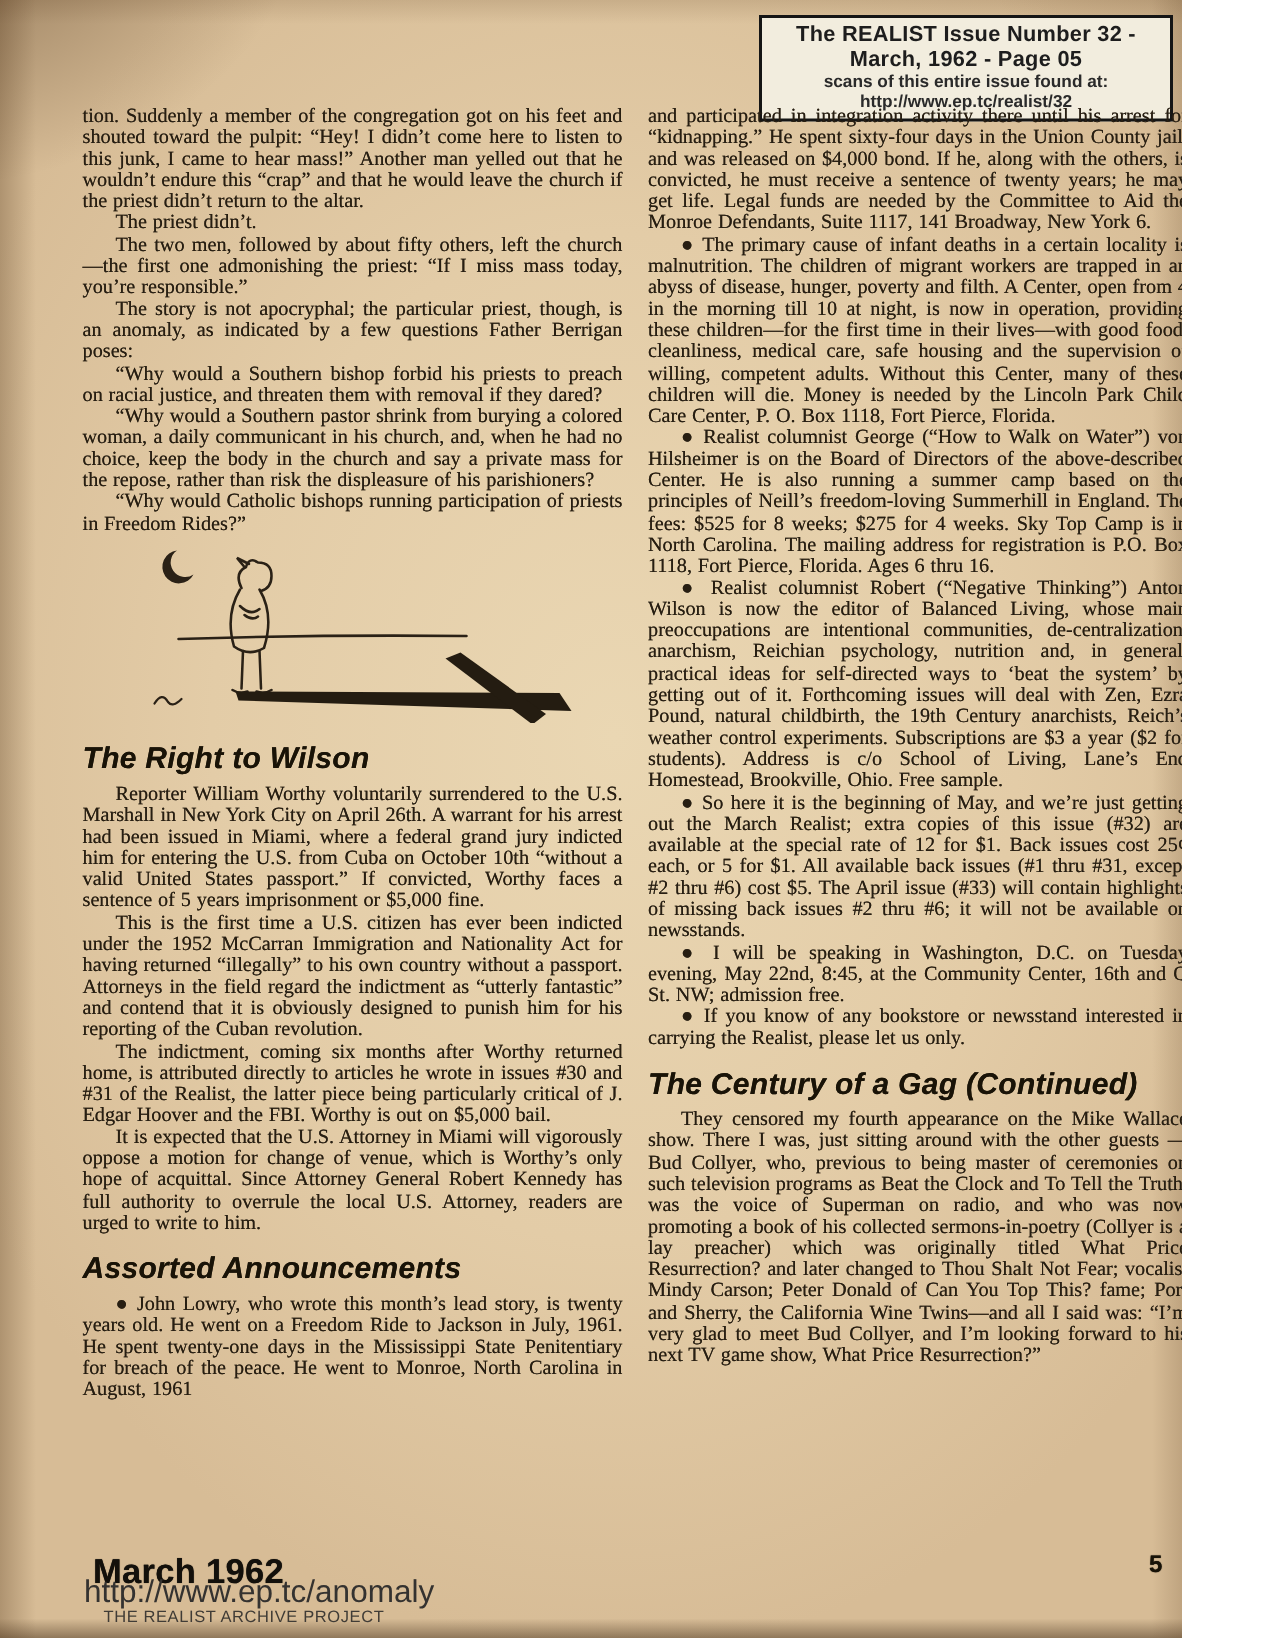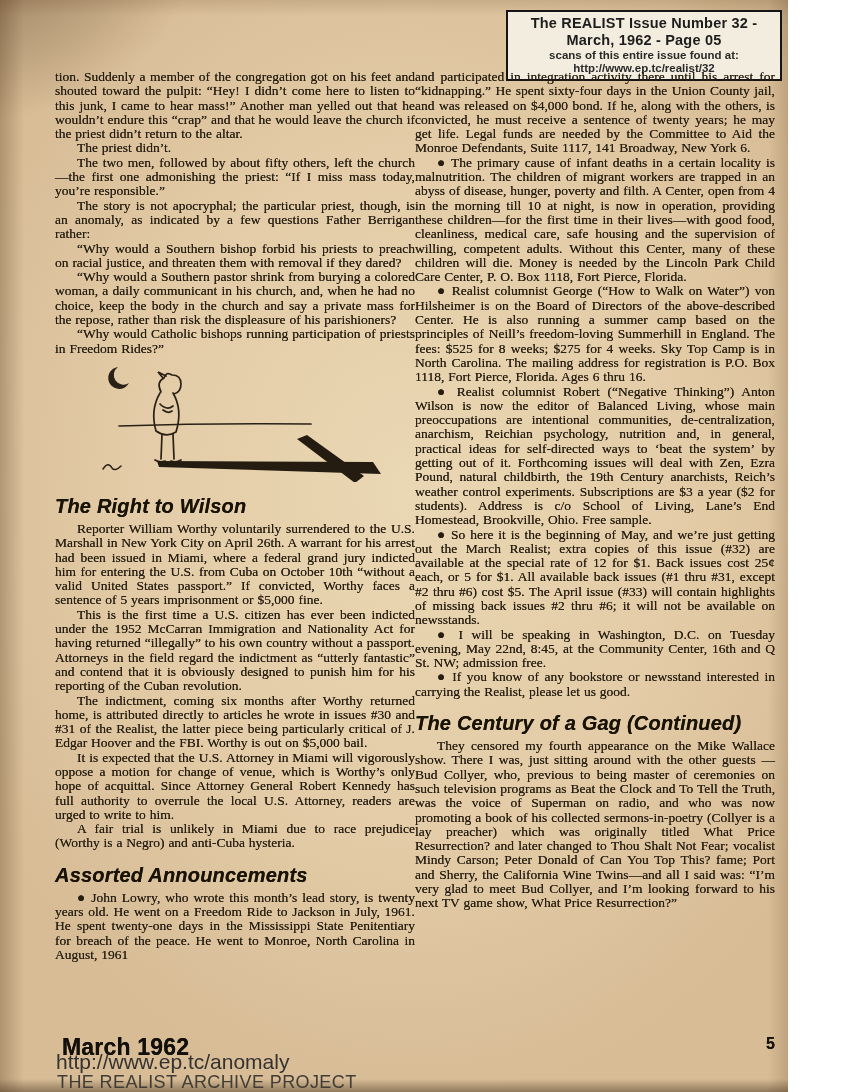--- a/index.html
+++ b/index.html
@@ -27,21 +27,21 @@
     padding:3px 6px 4px;
     text-align:center;
     font-family:"Liberation Sans","DejaVu Sans",sans-serif;
     color:#1d1d1d;
   }
   .header-line1{font-size:14.5px;font-weight:700;letter-spacing:.2px;line-height:17px;}
   .header-line2{font-size:11.5px;font-weight:700;line-height:13px;color:#2a2a2a;}
   
   .columns{
     position:absolute;left:55px;top:70px;width:737px;
-    display:flex;
+    display:flex;gap:17px;
   }
   .col{flex:0 0 360px;width:360px;}
   .para{
     margin:0;
     font-size:13.5px;
     line-height:14.3px;
     text-align:justify;
     text-indent:22px;
     color:#271e12;
     text-shadow:0 0 .35px rgba(39,30,18,.85);
@@ -67,23 +67,23 @@
     font-size:23px;color:#13100b;
     letter-spacing:.2px;
     text-shadow:0 0 .5px #13100b;
   }
   .footer-url{
     position:absolute;left:56px;top:1050px;
     font-family:"Liberation Sans","DejaVu Sans",sans-serif;
     font-size:21px;color:#343230;
   }
   .footer-archive{
-    position:absolute;left:57px;top:1072px;
+    position:absolute;left:69px;top:1072px;
     font-family:"Liberation Sans","DejaVu Sans",sans-serif;
-    font-size:18px;color:#403c36;letter-spacing:.4px;
+    font-size:11px;color:#403c36;letter-spacing:.4px;
   }
   .page-number{
     position:absolute;left:766px;top:1035px;
     font-family:"Liberation Sans","DejaVu Sans",sans-serif;
     font-weight:800;font-size:16px;color:#171207;
     text-shadow:0 0 .6px #171207;
   }
 </style>
 </head>
 <body>
@@ -93,21 +93,21 @@
   <div class="header-box">
     <div class="header-line1">The REALIST Issue Number 32 - March, 1962 - Page 05</div>
     <div class="header-line2">scans of this entire issue found at: http://www.ep.tc/realist/32</div>
   </div>
 
   <div class="columns">
     <div class="col">
         <p class="para noindent"><span>tion. Suddenly a member of the congregation got on his feet and shouted toward the pulpit: “Hey! I didn’t come here to listen to this junk, I came to hear mass!” Another man yelled out that he wouldn’t endure this “crap” and that he would leave the church if the priest didn’t return to the altar.</span></p>
         <p class="para"><span>The priest didn’t.</span></p>
         <p class="para"><span>The two men, followed by about fifty others, left the church—the first one admonishing the priest: “If I miss mass today, you’re responsible.”</span></p>
-        <p class="para"><span>The story is not apocryphal; the particular priest, though, </span><span class="it">is</span><span> an anomaly, as indicated by a few questions Father Berrigan rather:</span></p>
+        <p class="para"><span>The story is not apocryphal; the particular priest, though, </span><span class="it">is</span><span> an anomaly, as indicated by a few questions Father Berrigan poses:</span></p>
         <p class="para"><span>“Why would a Southern bishop forbid his priests to preach on racial justice, and threaten them with removal if they dared?</span></p>
         <p class="para"><span>“Why would a Southern pastor shrink from burying a colored woman, a daily communicant in his church, and, when he had no choice, keep the body in the church and say a private mass for the repose, rather than risk the displeasure of his parishioners?</span></p>
         <p class="para"><span>“Why would Catholic bishops running participation of priests in Freedom Rides?”</span></p>
   <div class="cartoon-wrap">
     <svg width="292" height="120" viewBox="0 0 292 120">
       <g stroke="#2a2116" fill="none" stroke-linecap="round">
 
         <path d="M25 5 a11 11 0 1 0 11 16 a8.2 8.2 0 1 1 -11 -16 Z" fill="#2a2116" stroke="none"></path>
 
         <path d="M26 64 Q 120 61 218 62" stroke-width="1.7"></path>
@@ -128,32 +128,31 @@
 
         <path d="M10 107 q5 -8 9 -1 q3 4 9 -2" stroke-width="1.5"></path>
       </g>
     </svg>
   </div>
 <h2 class="section-heading">The Right to Wilson</h2>
         <p class="para"><span>Reporter William Worthy voluntarily surrendered to the U.S. Marshall in New York City on April 26th. A warrant for his arrest had been issued in Miami, where a federal grand jury indicted him for entering the U.S. from Cuba on October 10th “without a valid United States passport.” If convicted, Worthy faces a sentence of 5 years imprisonment or $5,000 fine.</span></p>
         <p class="para"><span>This is the first time a U.S. citizen has ever been indicted under the 1952 McCarran Immigration and Nationality Act for having returned “illegally” to his own country without a passport. Attorneys in the field regard the indictment as “utterly fantastic” and contend that it is obviously designed to punish him for his reporting of the Cuban revolution.</span></p>
         <p class="para"><span>The indictment, coming six months after Worthy returned home, is attributed directly to articles he wrote in issues #30 and #31 of the </span><span class="it">Realist</span><span>, the latter piece being particularly critical of J. Edgar Hoover and the FBI. Worthy is out on $5,000 bail.</span></p>
         <p class="para"><span>It is expected that the U.S. Attorney in Miami will vigorously oppose a motion for change of venue, which is Worthy’s only hope of acquittal. Since Attorney General Robert Kennedy has full authority to overrule the local U.S. Attorney, readers are urged to write to him.</span></p>
-        <p class="para"><span>A fair trial is unlikely in Miami due to race prejudice (Worthy is a Negro) and anti-Cuba hysteria.</span></p>
         <h2 class="section-heading">Assorted Announcements</h2>
         <p class="para"><span>●  John Lowry, who wrote this month’s lead story, is twenty years old. He went on a Freedom Ride to Jackson in July, 1961. He spent twenty-one days in the Mississippi State Penitentiary for breach of the peace. He went to Monroe, North Carolina in August, 1961</span></p>
       </div>
     <div class="col">
         <p class="para noindent"><span>and participated in integration activity there until his arrest for “kidnapping.” He spent sixty-four days in the Union County jail, and was released on $4,000 bond. If he, along with the others, is convicted, he must receive a sentence of twenty years; he may get life. Legal funds are needed by the Committee to Aid the Monroe Defendants, Suite 1117, 141 Broadway, New York 6.</span></p>
         <p class="para"><span>●  The primary cause of infant deaths in a certain locality is malnutrition. The children of migrant workers are trapped in an abyss of disease, hunger, poverty and filth. A Center, open from 4 in the morning till 10 at night, is now in operation, providing these children—for the first time in their lives—with good food, cleanliness, medical care, safe housing and the supervision of willing, competent adults. Without this Center, many of these children will die. Money is needed by the Lincoln Park Child Care Center, P. O. Box 1118, Fort Pierce, Florida.</span></p>
         <p class="para"><span>●  </span><span class="it">Realist</span><span> columnist George (“How to Walk on Water”) von Hilsheimer is on the Board of Directors of the above-described Center. He is also running a summer camp based on the principles of Neill’s freedom-loving Summerhill in England. The fees: $525 for 8 weeks; $275 for 4 weeks. Sky Top Camp is in North Carolina. The mailing address for registration is P.O. Box 1118, Fort Pierce, Florida. Ages 6 thru 16.</span></p>
         <p class="para"><span>●  </span><span class="it">Realist</span><span> columnist Robert (“Negative Thinking”) Anton Wilson is now the editor of </span><span class="it">Balanced Living</span><span>, whose main preoccupations are intentional communities, de-centralization, anarchism, Reichian psychology, nutrition and, in general, practical ideas for self-directed ways to ‘beat the system’ by getting </span><span class="it">out</span><span> of it. Forthcoming issues will deal with Zen, Ezra Pound, natural childbirth, the 19th Century anarchists, Reich’s weather control experiments. Subscriptions are $3 a year ($2 for students). Address is c/o School of Living, Lane’s End Homestead, Brookville, Ohio. Free sample.</span></p>
         <p class="para"><span>●  So here it is the beginning of May, and we’re just getting out the March </span><span class="it">Realist</span><span>; extra copies of this issue (#32) are available at the special rate of 12 for $1. Back issues cost 25¢ each, or 5 for $1. All available back issues (#1 thru #31, except #2 thru #6) cost $5. The April issue (#33) will contain highlights of missing back issues #2 thru #6; it will not be available on newsstands.</span></p>
         <p class="para"><span>●  I will be speaking in Washington, D.C. on Tuesday evening, May 22nd, 8:45, at the Community Center, 16th and Q St. NW; admission free.</span></p>
-        <p class="para"><span>●  If you know of any bookstore or newsstand interested in carrying the </span><span class="it">Realist</span><span>, please let us good.</span></p>
+        <p class="para"><span>●  If you know of any bookstore or newsstand interested in carrying the </span><span class="it">Realist</span><span>, please let us only.</span></p>
         <h2 class="section-heading">The Century of a Gag (Continued)</h2>
         <p class="para"><span>They censored my fourth appearance on the Mike Wallace show. There I was, just sitting around with the other guests — Bud Collyer, who, previous to being master of ceremonies on such television programs as </span><span class="it">Beat the Clock</span><span> and </span><span class="it">To Tell the Truth</span><span>, was the voice of Superman on radio, and who was now promoting a book of his collected sermons-in-poetry (Collyer is a lay preacher) which was originally titled </span><span class="it">What Price Resurrection?</span><span> and later changed to </span><span class="it">Thou Shalt Not Fear;</span><span> vocalist Mindy Carson; Peter Donald of </span><span class="it">Can You Top This?</span><span> fame; Port and Sherry, the California Wine Twins—and all I said was: “I’m very glad to meet Bud Collyer, and I’m looking forward to his next TV game show, </span><span class="it">What Price Resurrection?”</span></p>
       </div>
   </div>
 
   <div class="footer-date">March 1962</div>
   <div class="footer-url">http://www.ep.tc/anomaly</div>
   <div class="footer-archive">THE REALIST ARCHIVE PROJECT</div>
   <div class="page-number">5</div>
 

